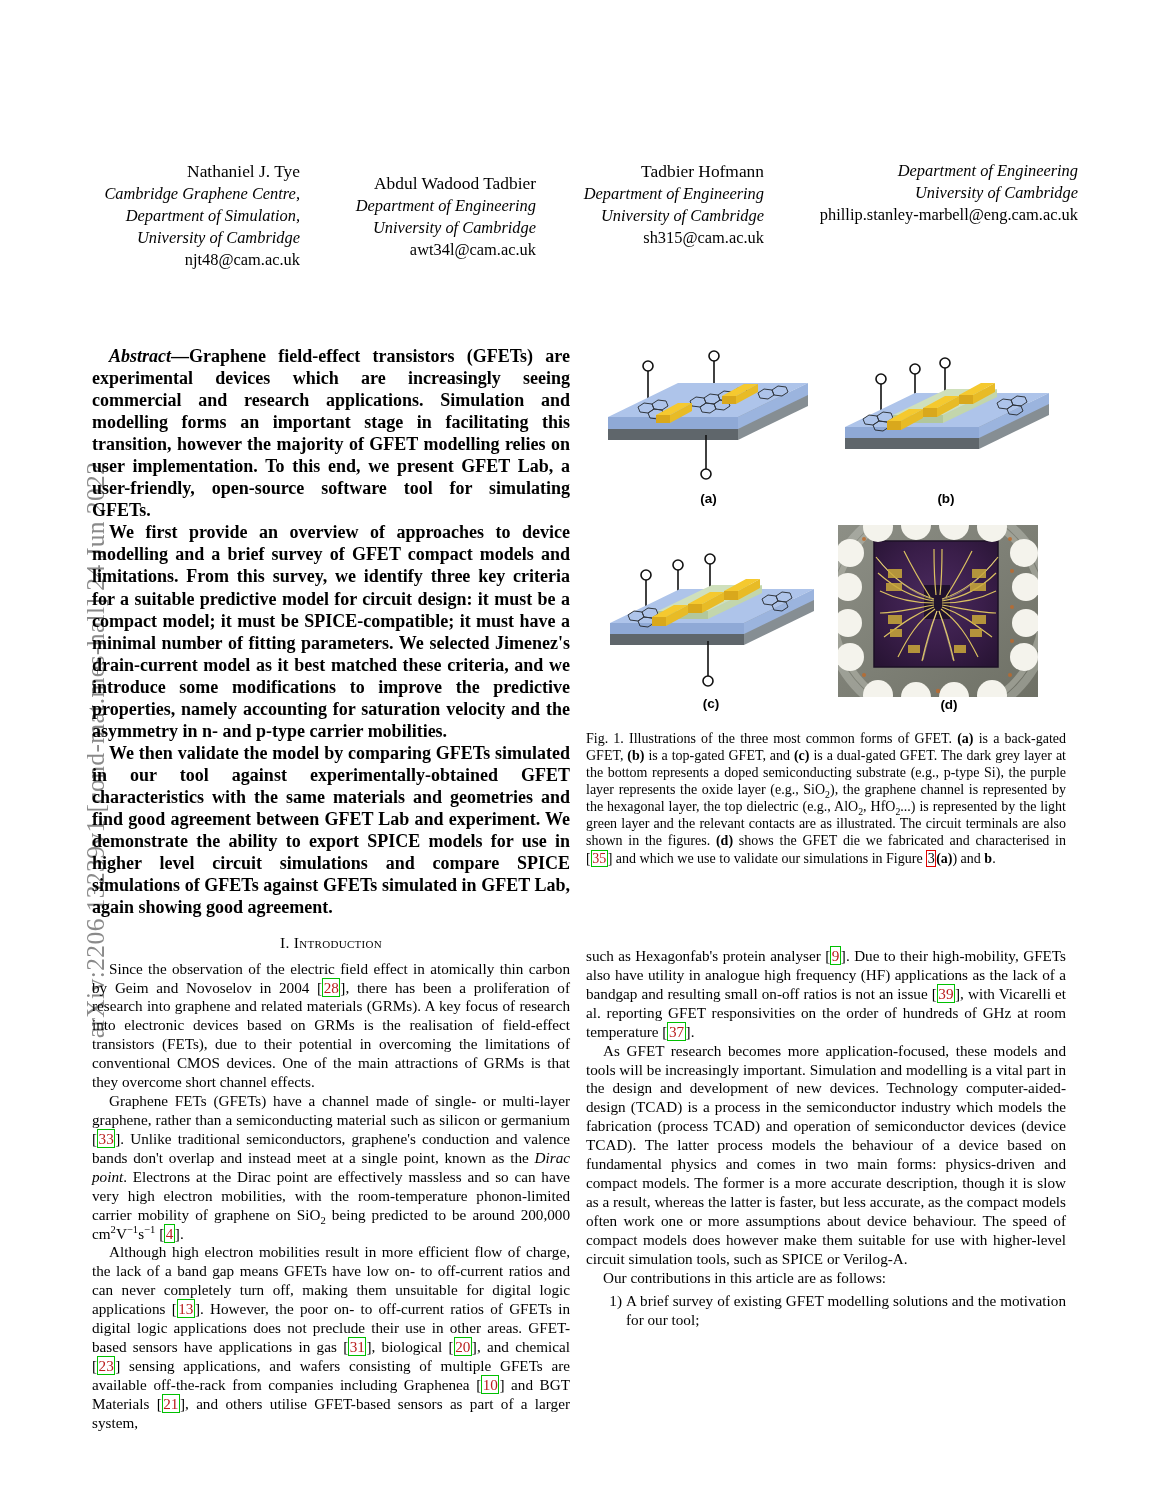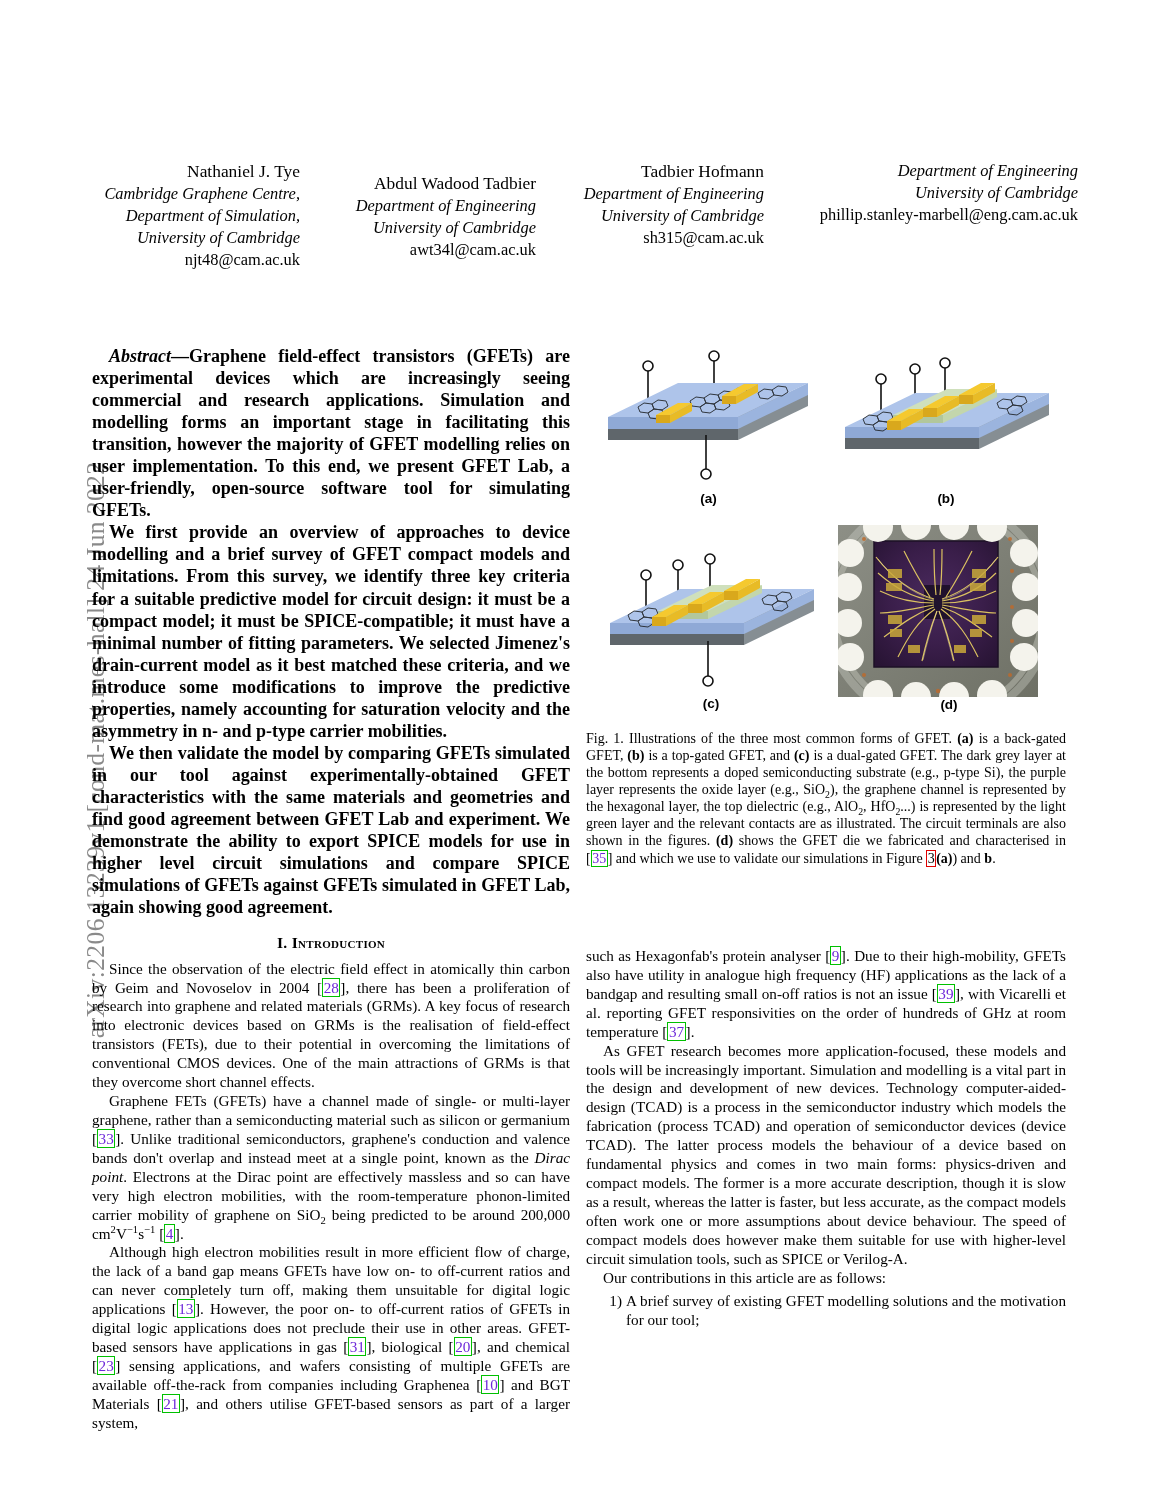--- a/index.html
+++ b/index.html
@@ -104,30 +104,30 @@
     font-size: 18px;
     line-height: 1.225;
   }
   .abstract .lead {
     font-style: italic;
     font-weight: bold;
   }
 
   h2.section-head {
     font-size: 15.6px;
-    font-weight: bold;
+    font-weight: normal;
     font-variant: small-caps;
     text-align: center;
     margin: 15px 0 7px 0;
     letter-spacing: 0.3px;
   }
 
   
   .cite {
-    color: #6d28d9;
+    color: #b91c1c;
     border: 1px solid #00c000;
     padding: 0 0.5px;
     line-height: 1;
   }
   .ref {
     color: #000;
     border: 1px solid #e00000;
     padding: 0 0.5px;
     line-height: 1;
   }

